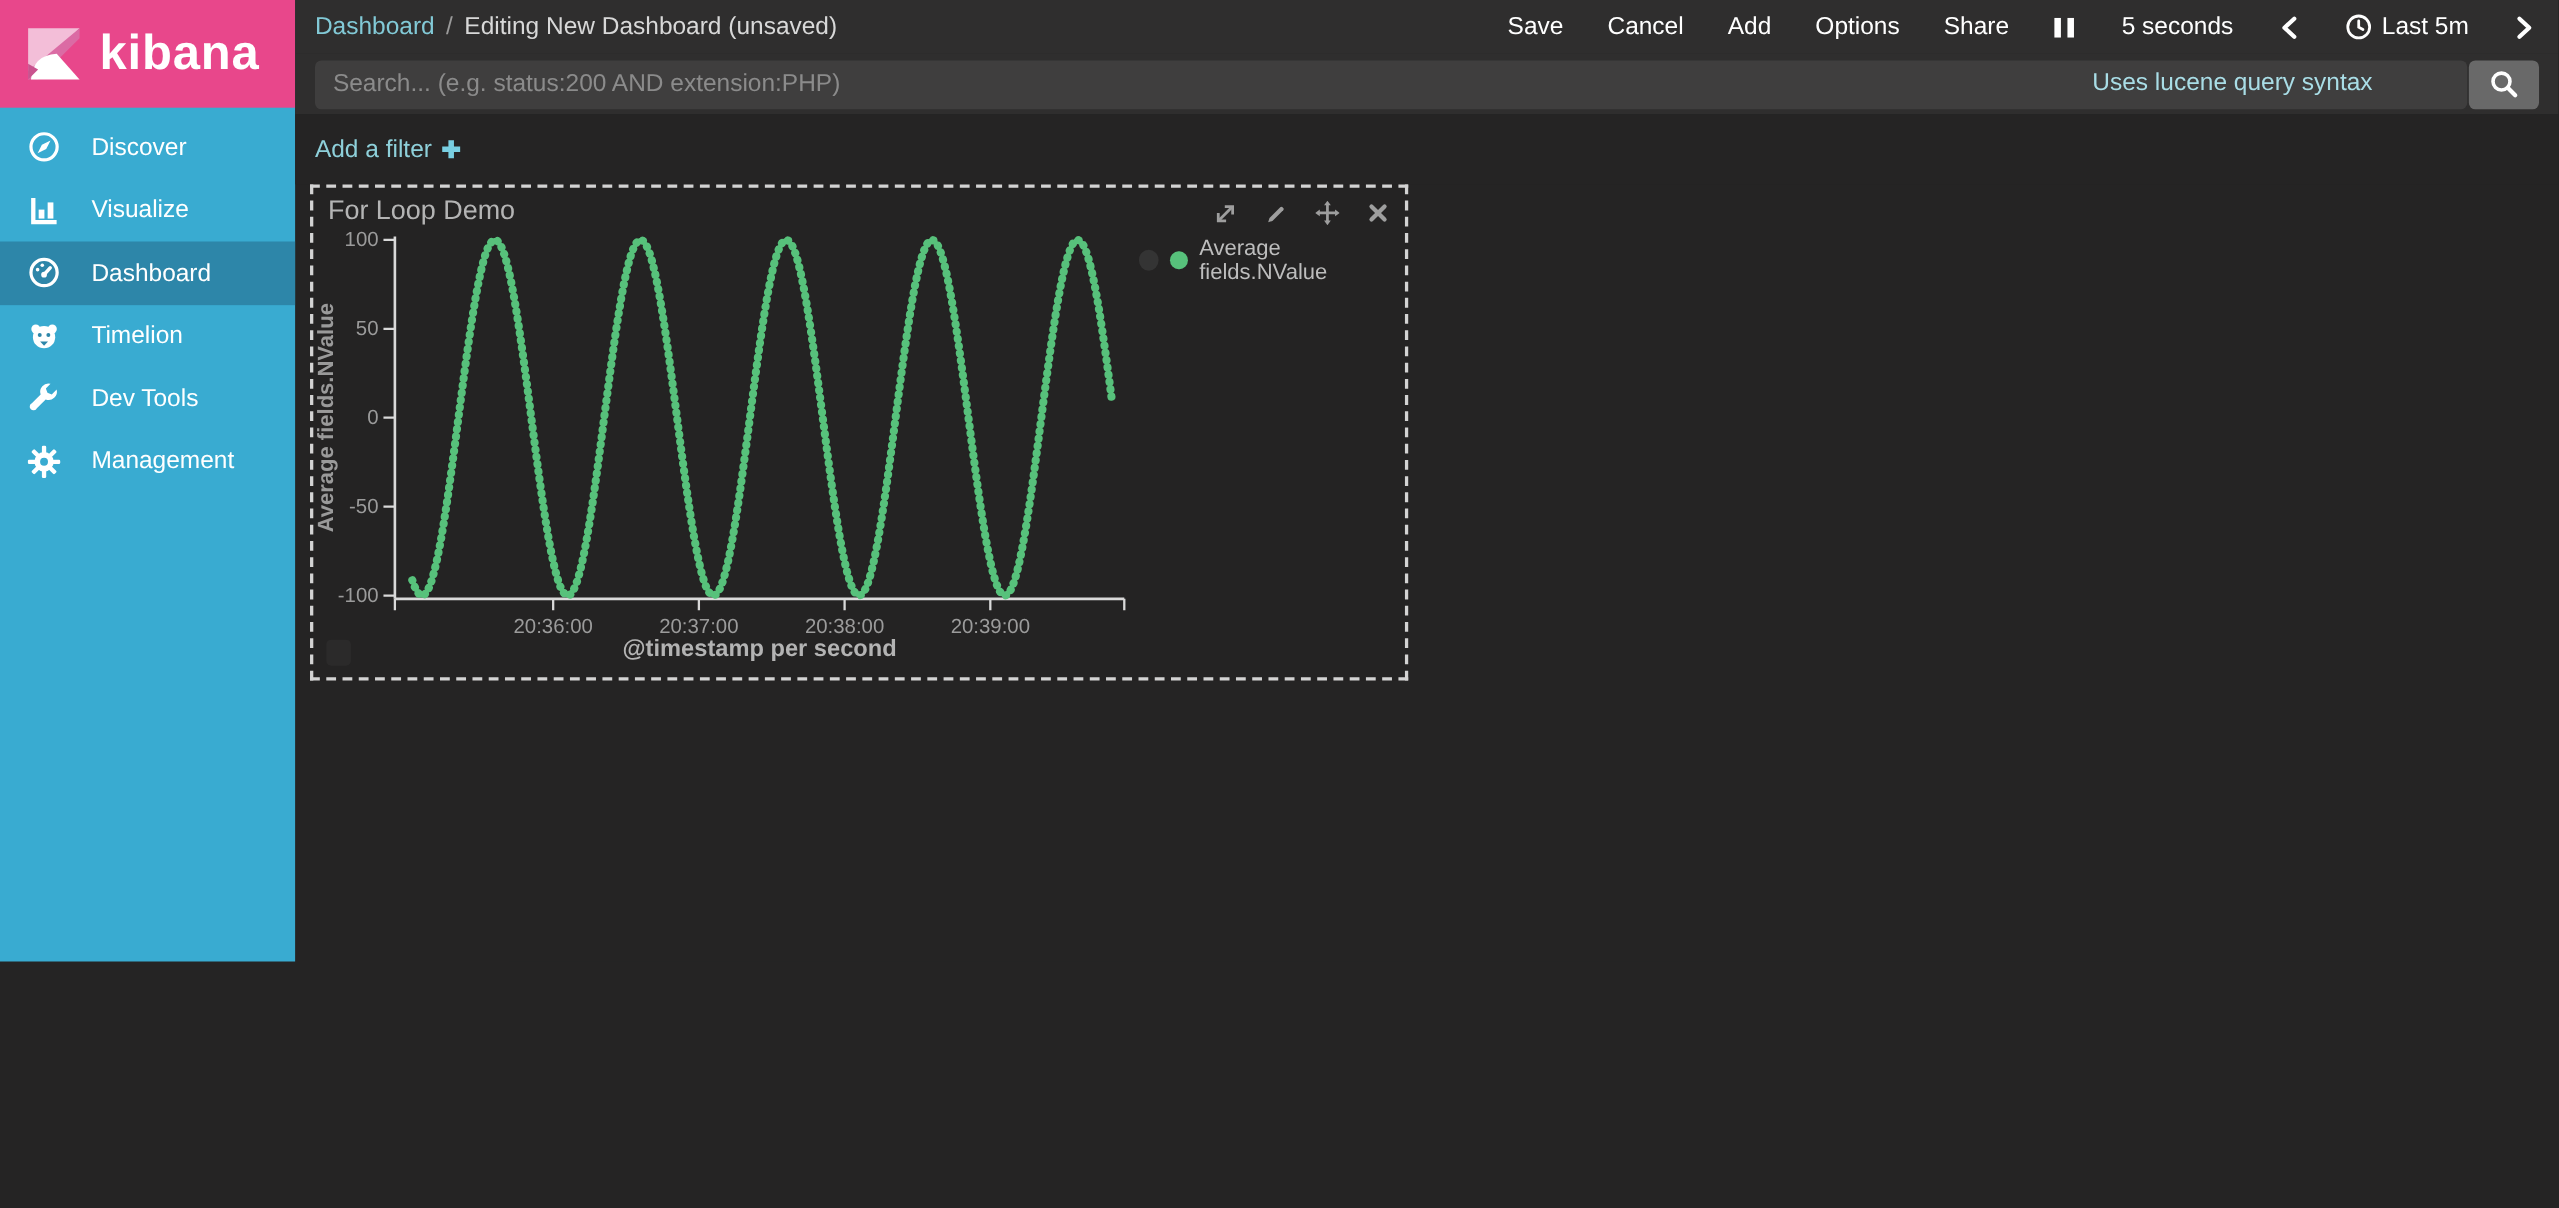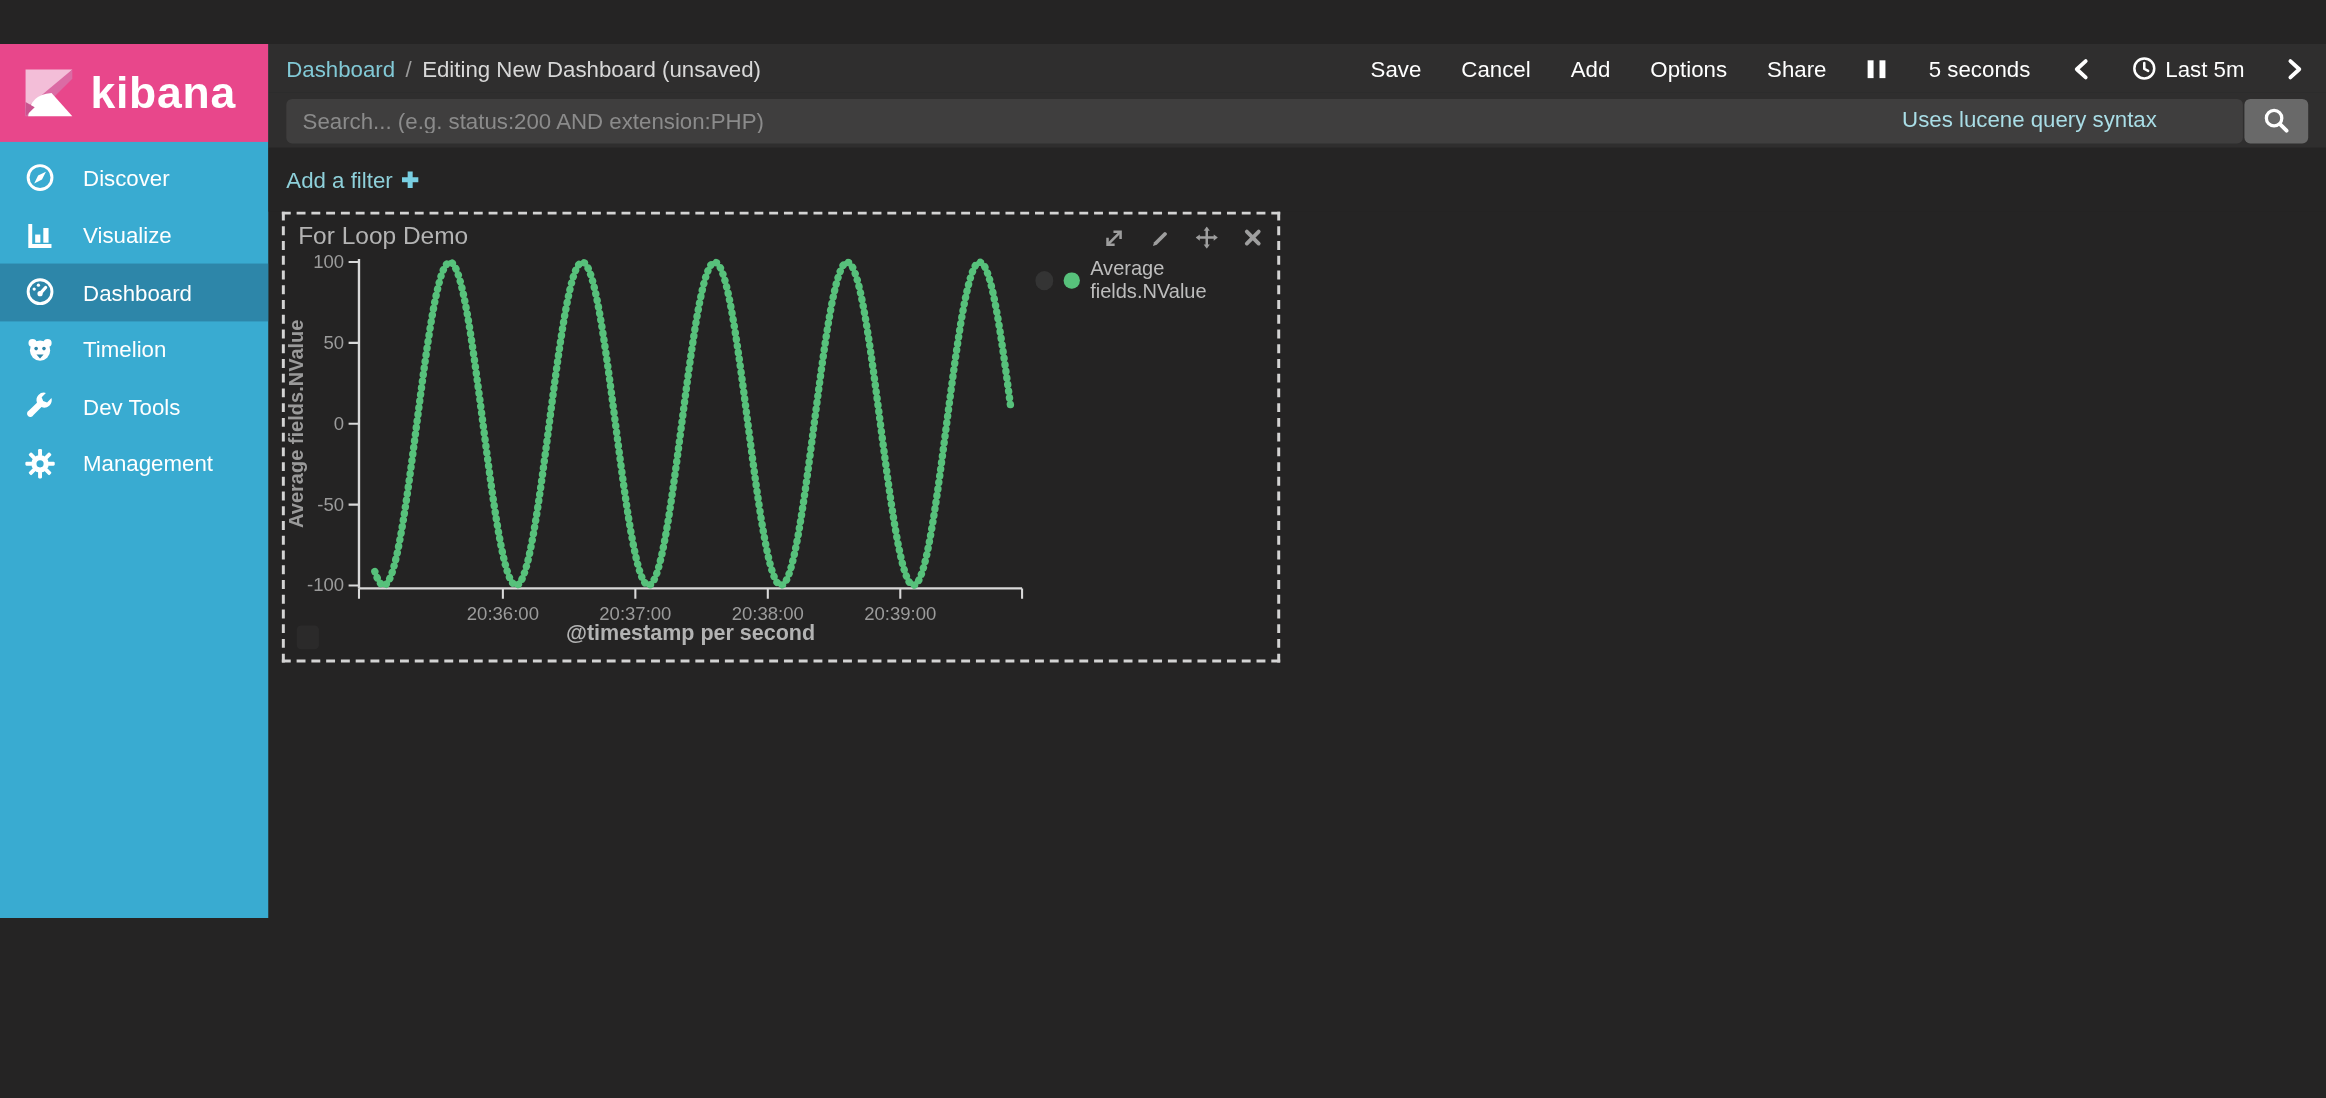--- a/index.html
+++ b/index.html
@@ -1,18 +1,18 @@
 <!DOCTYPE html>
 <html><head>
 <meta charset="utf-8">
 <style>
   * { margin:0; padding:0; box-sizing:border-box; }
   html,body { width:2326px; height:1098px; overflow:hidden; background:#252424; }
   body { font-family:"Liberation Sans", sans-serif; }
-  .viewport { position:relative; width:2326px; height:874px; overflow:hidden;margin-top:44px; }
+  .viewport { position:relative; width:2326px; height:874px; overflow:hidden; }
   .scale { position:absolute; left:0; top:0; width:1568px; height:740px;
            transform:scale(1.48342); transform-origin:0 0; display:flex; }
 
   
   .sidebar { width:181px; height:740px; background:#39ABD1; flex:0 0 181px;
              display:flex; flex-direction:column; position:relative; }
   .logo { height:66px; background:#E8478B; display:flex; align-items:center; padding-left:12px; cursor:pointer; }
   .logo-text { color:#fff; font-size:30px; font-weight:700; letter-spacing:0.5px; margin-left:7px; }
   .nav { margin-top:5px; }
   .nav-item { display:flex; align-items:center; height:38.5px; padding-left:15px; color:#fff;

